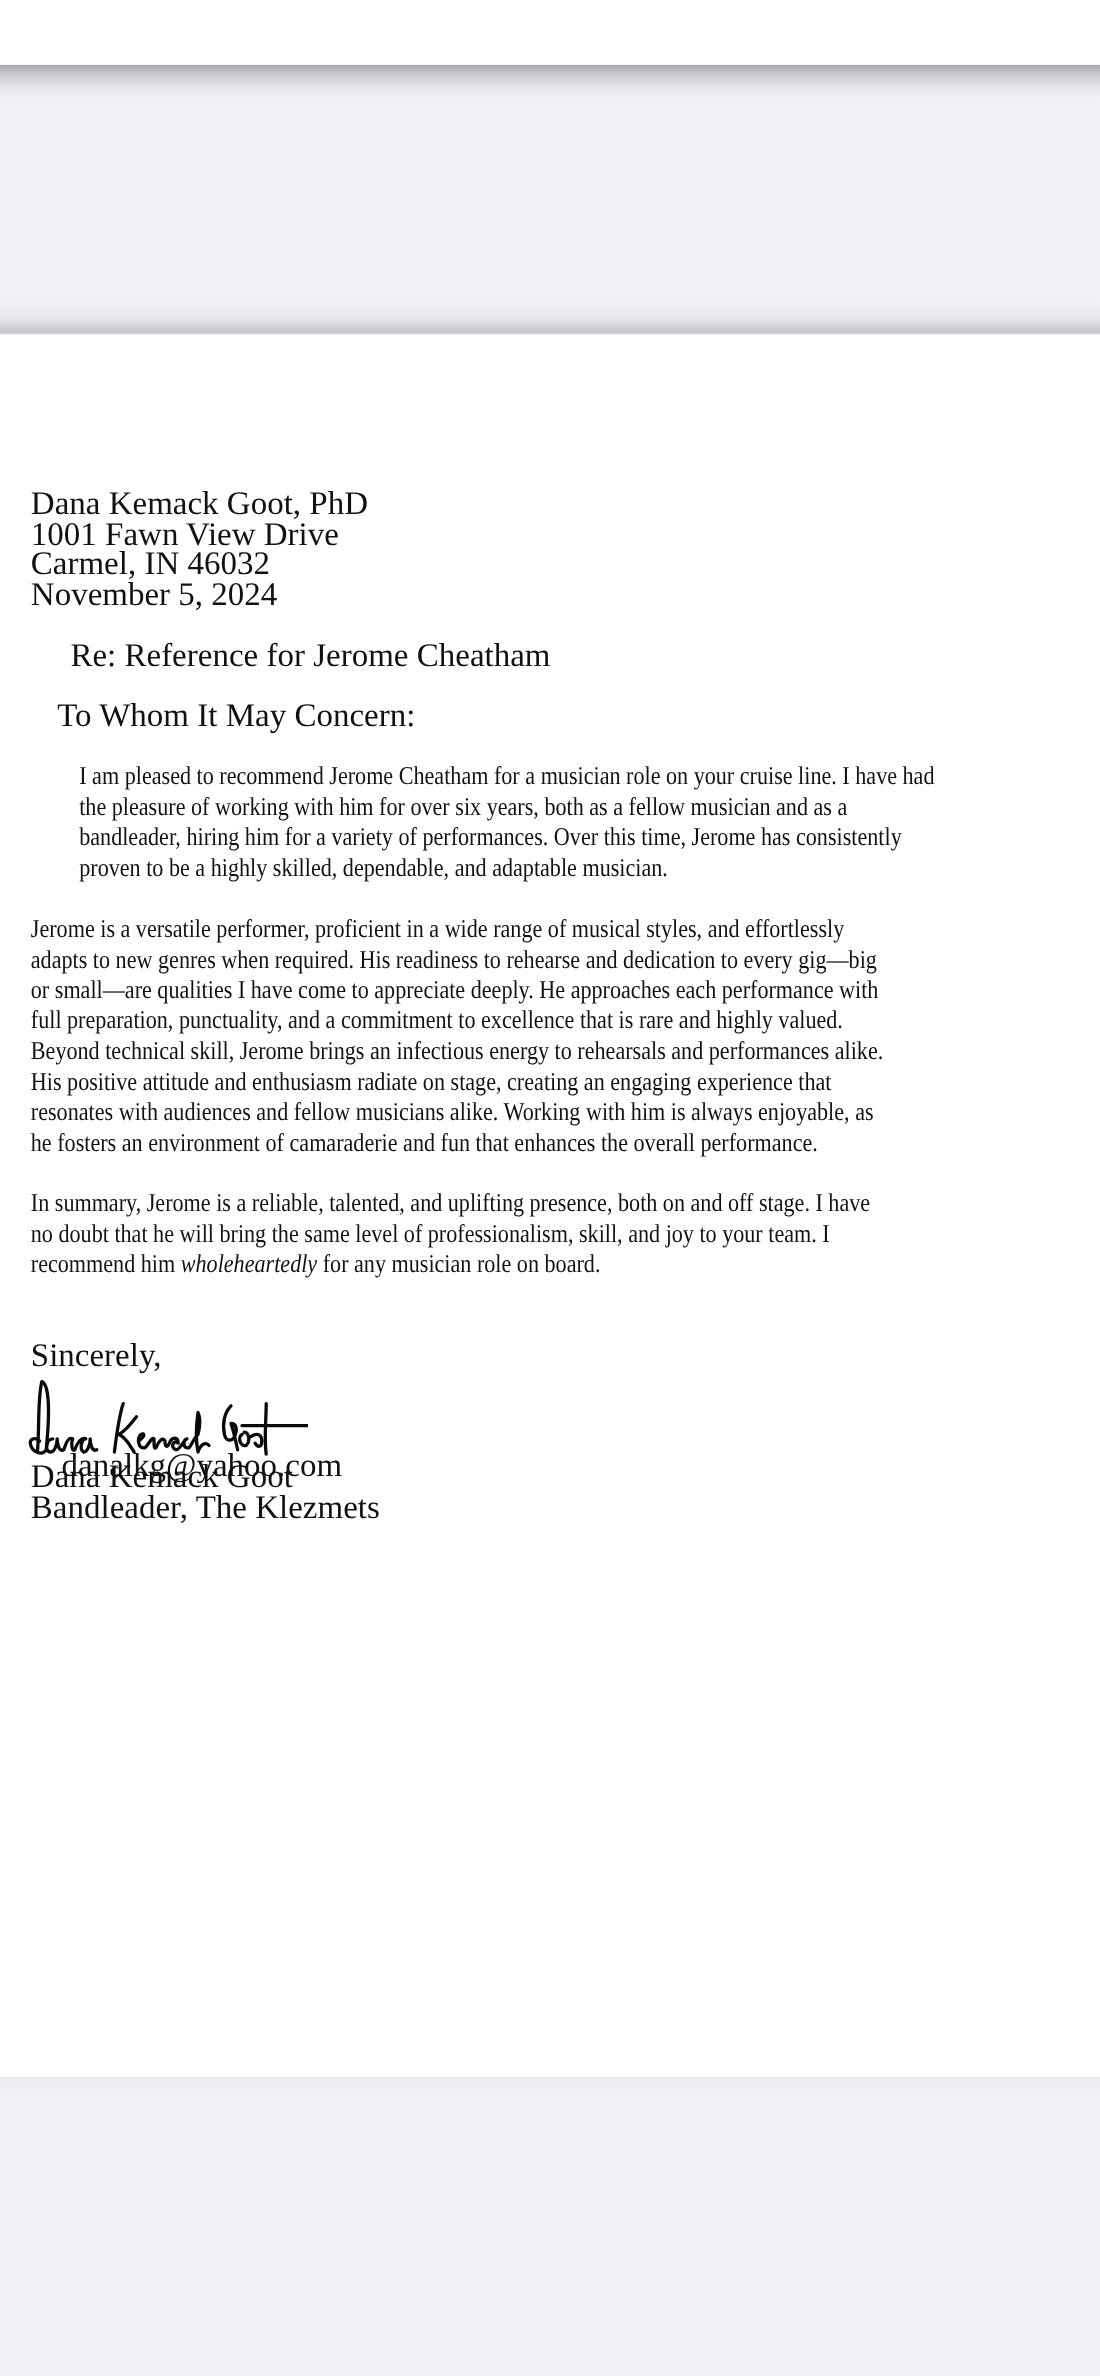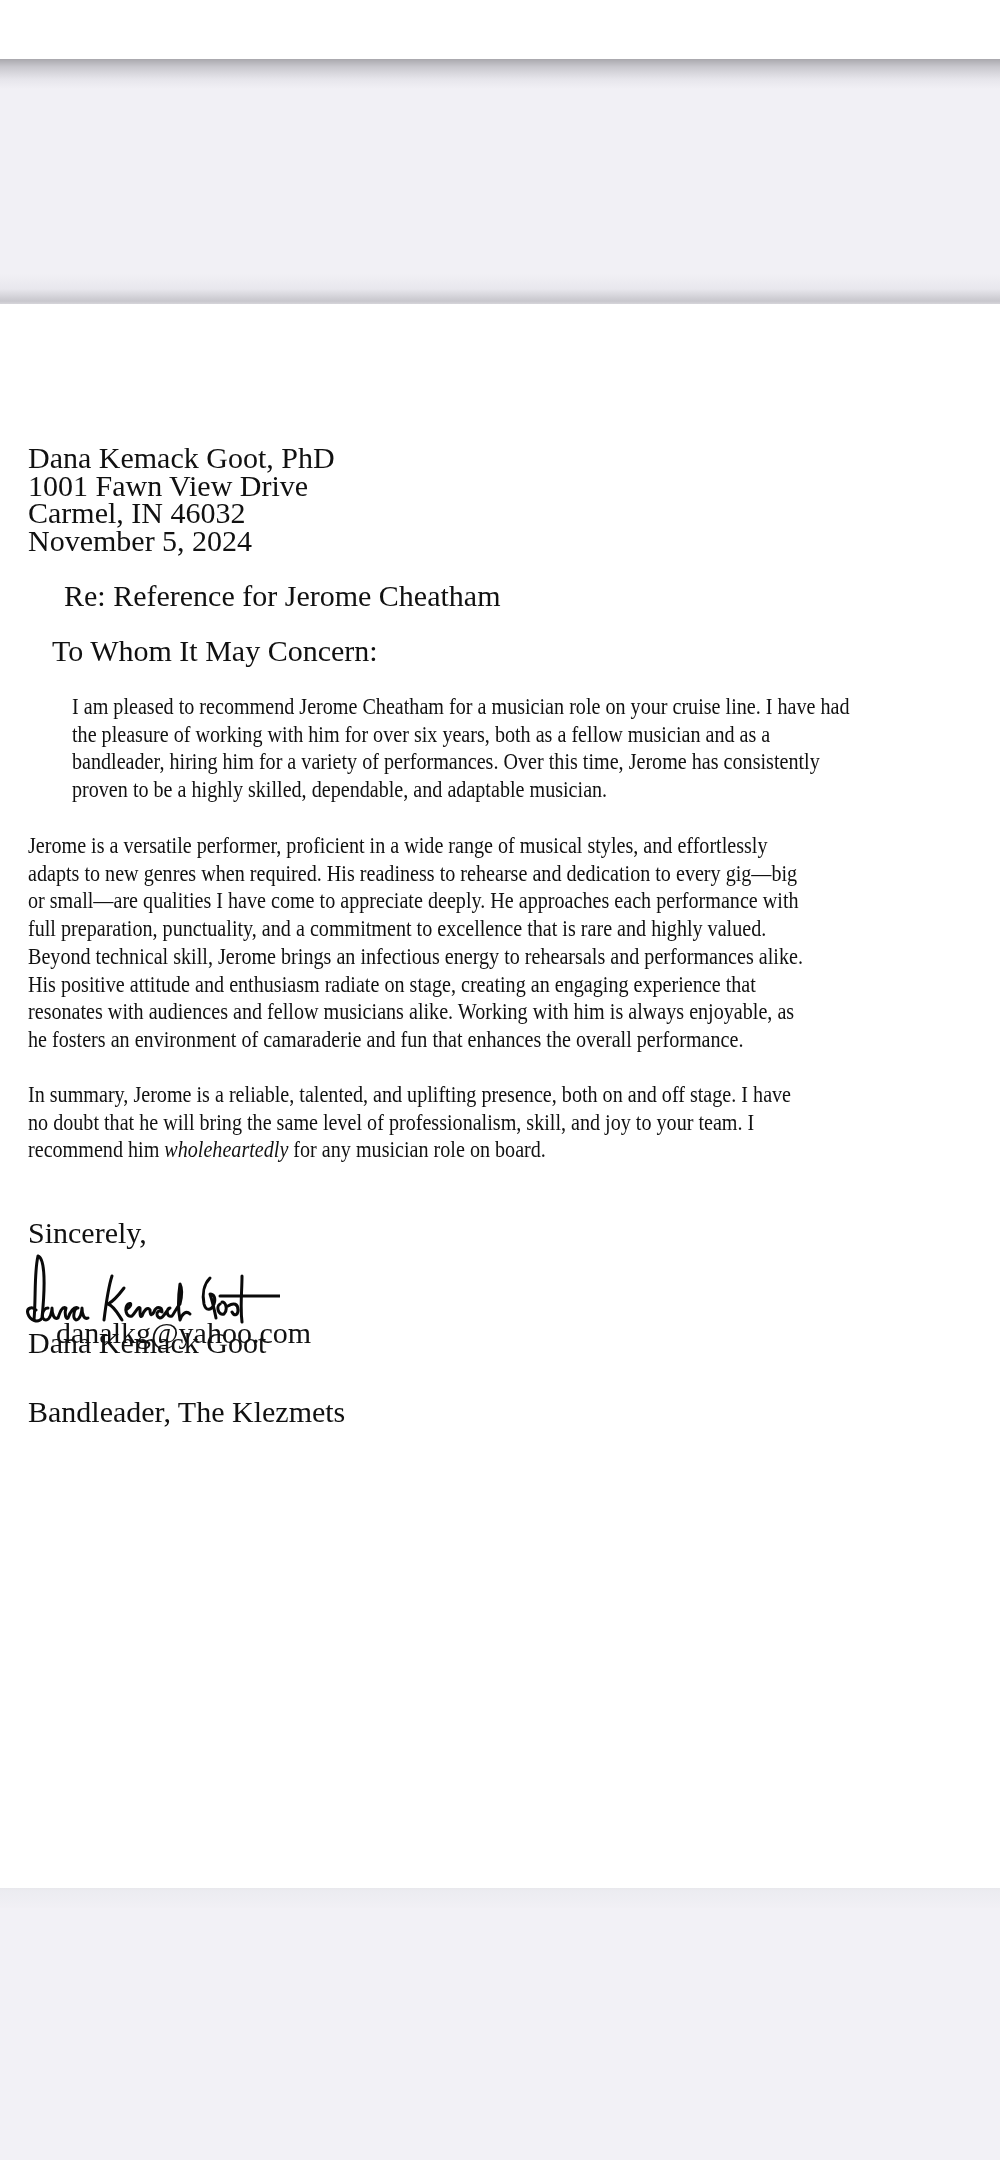--- a/index.html
+++ b/index.html
@@ -72,14 +72,14 @@
 
     <path d="M102 62 C108 58 108 54 104 56 C100 60 102 70 108 68 C112 64 114 58 116 60 C116 66 116 70 118 68 C120 62 124 58 126 62 C126 68 128 68 130 64 C132 58 138 58 138 64 C134 60 130 68 136 70 C140 70 142 62 146 60 C142 60 142 70 148 68 C150 66 152 60 156 56 C158 48 158 40 156 36 C154 50 154 62 156 72 C158 66 162 62 166 66"></path>
 
     <path d="M186 30 C180 36 178 46 180 56 C182 64 188 62 190 56 C192 50 190 46 186 46 C188 52 190 60 192 70"></path>
 
     <path d="M196 56 C192 58 194 68 200 66 C204 62 202 54 198 54 M204 58 C210 54 214 56 214 62 C214 68 210 68 208 64 M218 28 C218 44 216 58 218 74 M196 48 L268 48"></path>
   </g>
 </svg>
 
 <div class="line" style="top:1329px;">Dana Kemack Goot</div>
-<div class="line" style="top:1398px;">Bandleader, The Klezmets</div>
+<div class="line" style="top:1357px;">Bandleader, The Klezmets</div>
 <div class="line" style="top:1319px;margin-left:28px;">danalkg@yahoo.com</div>
 
 </body></html>

